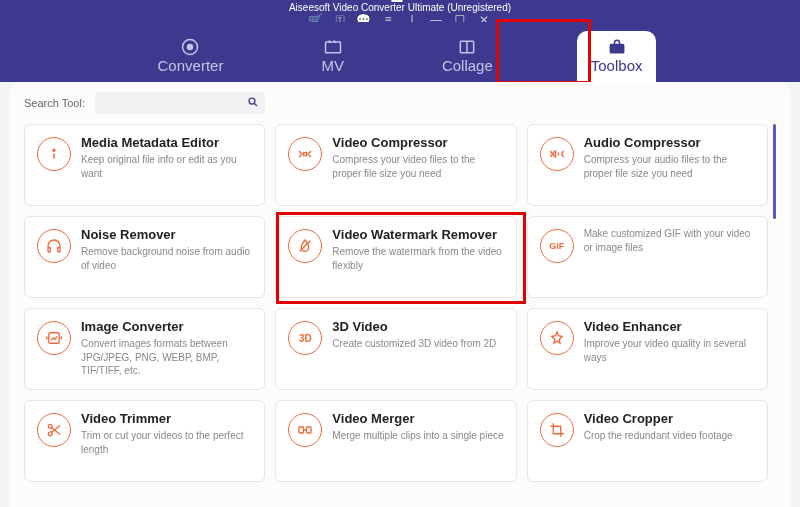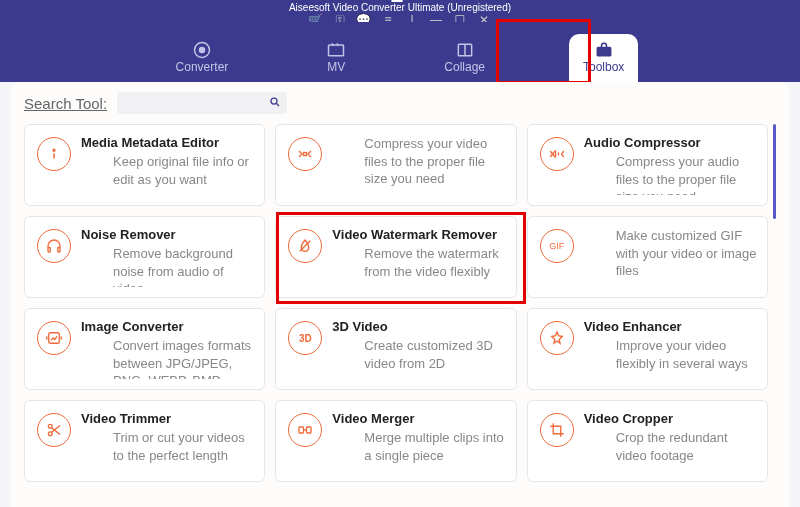--- a/index.html
+++ b/index.html
@@ -3,39 +3,39 @@
 <meta charset="utf-8">
 <style>
 * { box-sizing: border-box; margin: 0; padding: 0; }
 body { font-family: -apple-system, BlinkMacSystemFont, "Segoe UI", Arial, sans-serif; background: #f5f5f7; width: 800px; height: 507px; overflow: hidden; }
 .titlebar { background: #3b3a8e; color: #fff; height: 22px; display: flex; align-items: center; padding: 0 8px; font-size: 10px; flex-direction: column; }
 .titlebar-logo { width: 12px; height: 12px; border: 1px solid #fff; margin-right: 6px; border-radius: 2px; display:inline-block; }
 .titlebar-title { flex: 1; }
 .titlebar-icons { display: flex; gap: 10px; align-items: center; }
 .titlebar-icons span { width: 14px; height: 14px; display: inline-flex; align-items: center; justify-content: center; font-size: 12px; color: #ccc; cursor: pointer; }
 .navbar { background: #3b3a8e; height: 60px; display: flex; justify-content: center; align-items: flex-end; gap: 70px; padding-bottom: 0; position: relative; }
-.nav-item { display: flex; flex-direction: column; align-items: center; color: #c5c4e8; font-size: 12px; cursor: pointer; padding: 6px 14px 8px; }
+.nav-item { display: flex; flex-direction: column; align-items: center; color: #c5c4e8; font-size: 15px; cursor: pointer; padding: 6px 14px 8px; }
 .nav-item.active { background: #fff; color: #3b3a8e; border-radius: 10px 10px 0 0; }
 .nav-icon { width: 20px; height: 20px; display: flex; align-items: center; justify-content: center; }
 .nav-icon svg { width: 20px; height: 20px; }
 .highlight-nav { position: absolute; border: 3px solid #e30000; left: 496px; top: -3px; width: 95px; height: 65px; pointer-events: none; }
 .content { background: #fdfcfa; border-radius: 10px 10px 0 0; margin: 0 10px; padding: 10px 14px; height: 425px; position: relative; }
 .search-row { display: flex; align-items: center; gap: 10px; margin-bottom: 10px; }
-.search-label { font-size: 15px; color: #666; text-decoration: underline; }
+.search-label { font-size: 11px; color: #666; }
 .search-box { background: #f1f0f3; border-radius: 3px; height: 22px; width: 170px; display: flex; align-items: center; padding: 0 6px; }
 .search-box input { flex: 1; border: none; background: transparent; outline: none; font-size: 11px; }
 .search-icon { color: #3b3a8e; font-size: 12px; }
 .grid-wrap { position: relative; height: 370px; }
 .grid { display: grid; grid-template-columns: repeat(3, 1fr); gap: 10px; padding-right: 8px; }
 .card { border: 1px solid #e6e5ec; border-radius: 6px; background: #fff; padding: 10px 10px 10px 12px; display: flex; gap: 10px; height: 82px; cursor: pointer; }
 .card-icon { width: 34px; height: 34px; flex-shrink: 0; border: 1.5px solid #ef6a3a; border-radius: 50%; display: flex; align-items: center; justify-content: center; color: #ef6a3a; margin-top: 2px; }
 .card-icon svg { width: 18px; height: 18px; }
 .card-txt { display: flex; flex-direction: column; gap: 3px; overflow: hidden; }
 .card-title { font-size: 13px; font-weight: 700; color: #222; }
-.card-desc { font-size: 13px; color: #888; line-height: 1.35; margin-left: 32px; }
+.card-desc { font-size: 10px; color: #888; line-height: 1.35; }
 .highlight-card { position: absolute; border: 3px solid #e30000; pointer-events: none; }
 .scroll-ind { position: absolute; right: 0; top: 0; width: 3px; height: 95px; background: #5a57c7; border-radius: 2px; }
 </style>
 </head>
 <body>
 
 <div class="titlebar">
   <span class="titlebar-logo"></span>
   <span class="titlebar-title">Aiseesoft Video Converter Ultimate (Unregistered)</span>
   <div class="titlebar-icons">
@@ -119,20 +119,21 @@
       </div>
 
       <div class="card">
         <div class="card-icon">
             <svg viewBox="0 0 24 24" fill="none" stroke="currentColor" stroke-width="1.8">
               <path d="M4 8l4 4-4 4M20 8l-4 4 4 4"></path>
               <rect x="10" y="10" width="4" height="4"></rect>
             </svg>
           </div>
         <div class="card-txt">
+            <div class="card-title">Video Compressor</div>
             <div class="card-desc">Compress your video files to the proper file size you need</div>
           </div>
       </div>
 
       <div class="card">
         <div class="card-icon">
             <svg viewBox="0 0 24 24" fill="none" stroke="currentColor" stroke-width="1.8">
               <path d="M3 8l3 4-3 4M21 8l-3 4 3 4"></path>
               <path d="M10 8v8l-3-2v-4zM14 10v4"></path>
             </svg>
@@ -164,21 +165,21 @@
               <line x1="5" y1="19" x2="19" y2="5"></line>
             </svg>
           </div>
         <div class="card-txt">
             <div class="card-title">Video Watermark Remover</div>
             <div class="card-desc">Remove the watermark from the video flexibly</div>
           </div>
       </div>
 
       <div class="card">
-        <div class="card-icon" style="font-size:9px;font-weight:400;">GIF</div>
+        <div class="card-icon" style="font-size:9px;font-weight:700;">GIF</div>
         <div class="card-txt">
             <div class="card-desc">Make customized GIF with your video or image files</div>
           </div>
       </div>
 
       <div class="card">
         <div class="card-icon">
             <svg viewBox="0 0 24 24" fill="none" stroke="currentColor" stroke-width="1.8">
               <rect x="5" y="5" width="14" height="14" rx="2"></rect>
               <path d="M8 15l3-3 2 2 3-4"></path>
@@ -200,21 +201,21 @@
       </div>
 
       <div class="card">
         <div class="card-icon">
             <svg viewBox="0 0 24 24" fill="none" stroke="currentColor" stroke-width="1.8">
               <path d="M12 4l2 5 5 1-4 4 1 5-4-3-4 3 1-5-4-4 5-1z"></path>
             </svg>
           </div>
         <div class="card-txt">
             <div class="card-title">Video Enhancer</div>
-            <div class="card-desc">Improve your video flexibly in several ways</div>
+            <div class="card-desc">Improve your video quality in several ways</div>
           </div>
       </div>
 
       <div class="card">
         <div class="card-icon">
             <svg viewBox="0 0 24 24" fill="none" stroke="currentColor" stroke-width="1.8">
               <circle cx="7" cy="7" r="2.5"></circle>
               <circle cx="7" cy="17" r="2.5"></circle>
               <line x1="9" y1="9" x2="20" y2="18"></line>
               <line x1="9" y1="15" x2="20" y2="6"></line>

